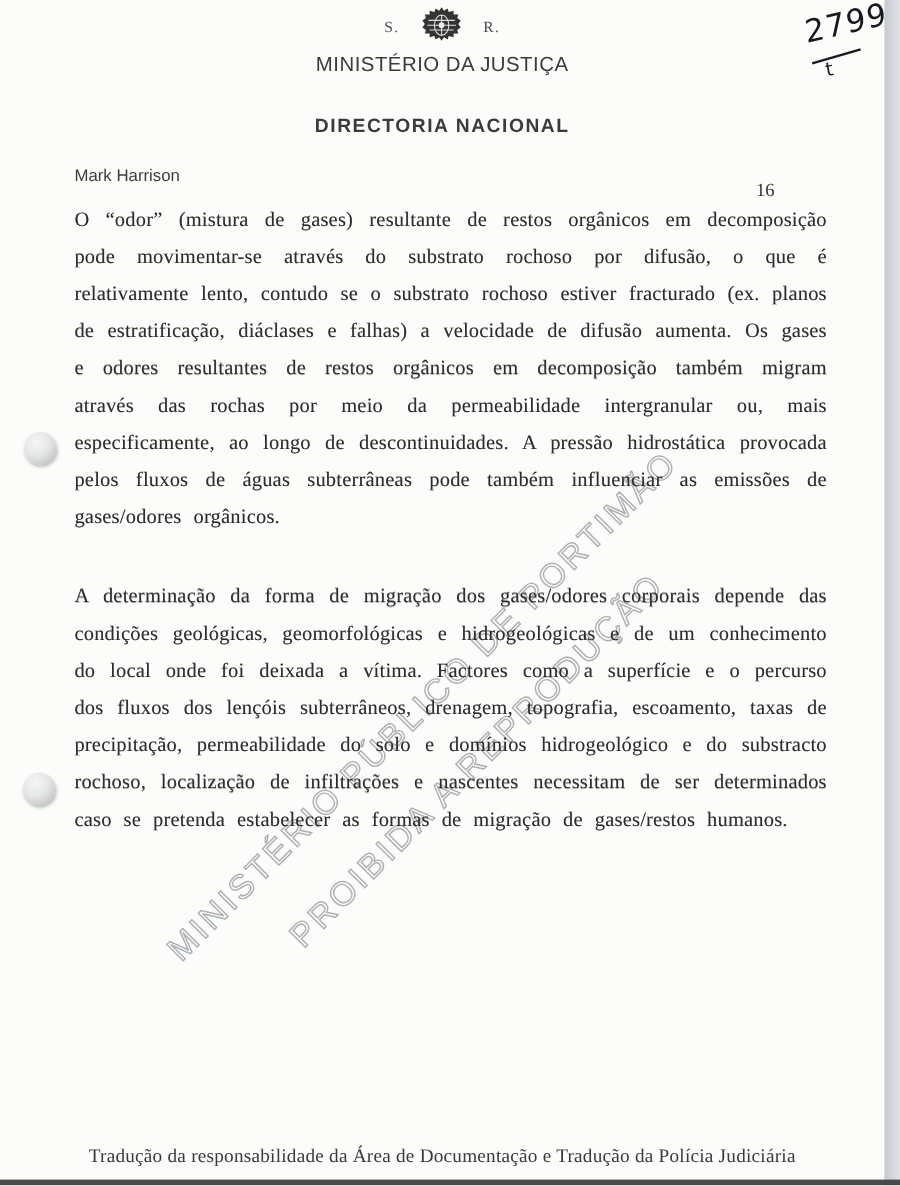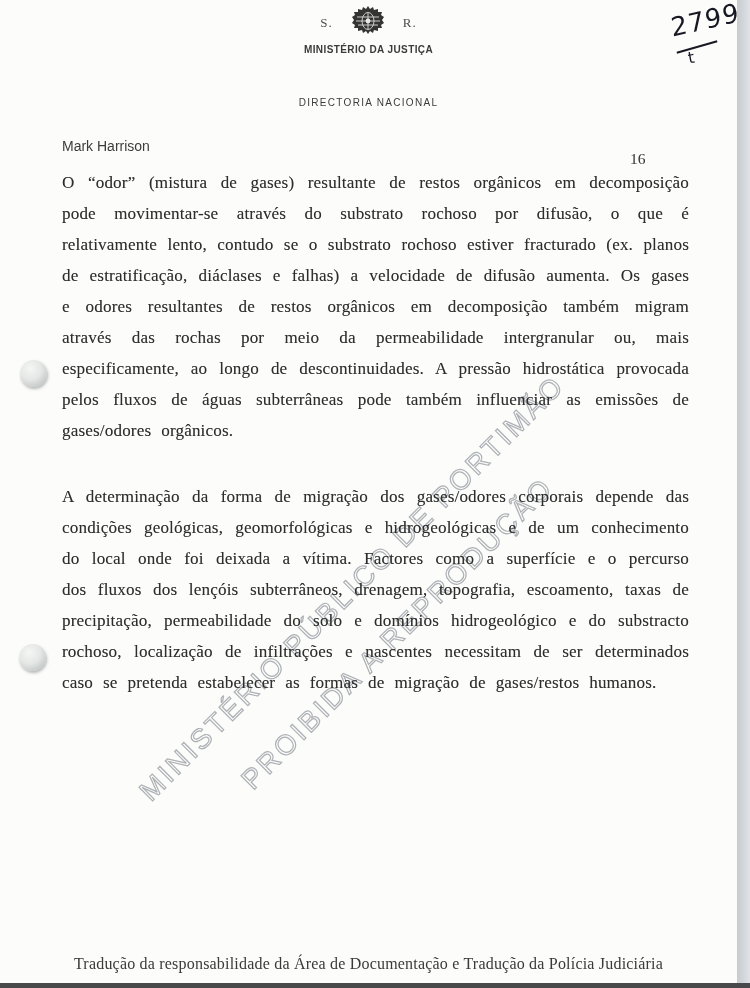--- a/index.html
+++ b/index.html
@@ -6,23 +6,23 @@
   .page {
     position:relative; width:750px; height:988px; margin:0 auto;
     background:#fcfcfa; overflow:hidden;
     font-family:"Liberation Serif", serif; color:#2d2d2d;
   }
   .centered { position:absolute; left:0; right:13px; text-align:center; }
 
   
   .crest-row { top:6px; height:34px; display:flex; align-items:center; justify-content:center; gap:16px; }
   .crest-initial { font-size:13px; color:#4c4c4c; letter-spacing:1px; }
-  .ministry  { top:44px; font-family:"Liberation Sans", sans-serif; font-weight:bold; font-size:10px; letter-spacing:0.4px; color:#3b3b3b; }
+  .ministry  { top:44px; font-family:"Liberation Sans", sans-serif; font-weight:normal; font-size:17px; letter-spacing:0.4px; color:#3b3b3b; }
   .org-title { top:63px; font-family:"Liberation Sans", sans-serif; font-weight:400; font-size:22px; letter-spacing:0.5px; color:#3a3a3a; text-shadow:0.3px 0.3px 0.3px rgba(60,60,60,.5); }
-  .directorate { top:97px; font-family:"Liberation Sans", sans-serif; font-weight:normal; font-size:10px; letter-spacing:1.3px; color:#3b3b3b; }
+  .directorate { top:97px; font-family:"Liberation Sans", sans-serif; font-weight:bold; font-size:16px; letter-spacing:1.3px; color:#3b3b3b; }
 
   
   .meta { position:absolute; font-family:"Liberation Sans", sans-serif; font-size:14px; color:#3c3c3c; }
   .meta-author { left:62px; top:138px; }
   .meta-center { left:280px; top:138px; width:130px; text-align:center; line-height:14px; }
   .meta-page   { left:630px; top:150px; font-family:"Liberation Serif", serif; font-size:15.5px; color:#333;text-align:right; }
 
   
   .body-text {
     position:absolute; left:62px; top:167px; width:627px; z-index:2;

